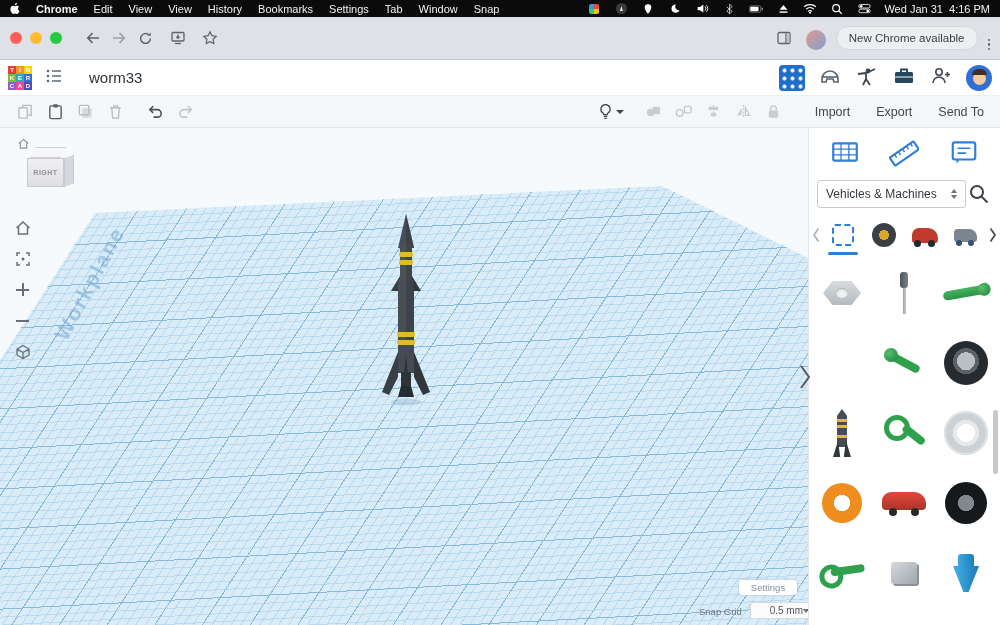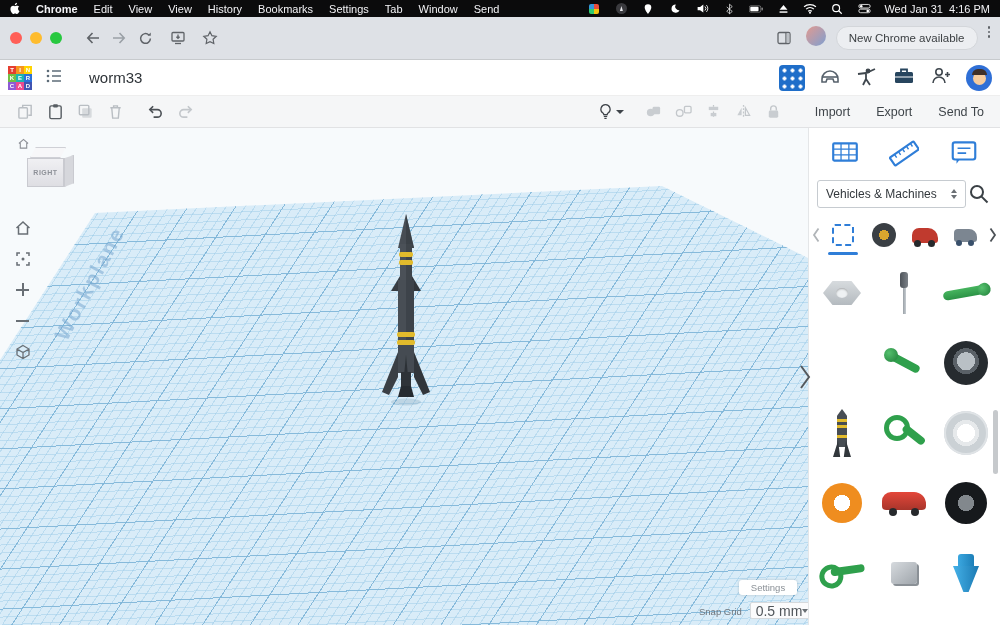--- a/index.html
+++ b/index.html
@@ -23,21 +23,21 @@
 
   
   #browserbar{position:absolute;left:0;top:17px;width:1000px;height:43px;background:#dee1e6;border-bottom:1px solid #c7cacd;display:flex;align-items:center;padding:0 10px}
   .tl{width:12px;height:12px;border-radius:50%;margin-right:8px;flex:0 0 auto}
   .tl.red{background:#ff5f57}.tl.yellow{background:#febc2e}.tl.green{background:#28c840}
   .navic{width:26px;height:26px;display:flex;align-items:center;justify-content:center;border-radius:50%;flex:0 0 auto}
   .urlbar{height:28px;width:608px;margin-left:10px;background:#fff;border-radius:14px;display:flex;align-items:center;padding:0 12px;font-size:12.5px;overflow:hidden;white-space:nowrap}
   .url-domain{color:#202124}
   .url-path{color:#80868b}
   .omni-ic{margin-left:8px;width:24px;height:24px;display:flex;align-items:center;justify-content:center;flex:0 0 auto}
-  #browser-right{margin-left:auto;display:flex;align-items:flex-start;gap:10px}
+  #browser-right{margin-left:auto;display:flex;align-items:flex-end;gap:10px}
   .chrome-avatar{width:20px;height:20px;border-radius:50%;background:linear-gradient(135deg,#e29a90,#7f9fd0)}
   .update-pill{height:24px;padding:0 12px;border-radius:12px;background:#eceef1;border:1px solid #d3d6da;color:#3c4043;font-size:11.5px;display:flex;align-items:center;white-space:nowrap}
 
   
   #tc-header{position:absolute;left:0;top:60px;width:1000px;height:36px;background:#fff;display:flex;align-items:center;padding:0 8px;border-bottom:1px solid #eee}
   .tc-logo{display:grid;grid-template-columns:repeat(3,8px);grid-auto-rows:8px}
   .tc-logo span{display:flex;align-items:center;justify-content:center;font-size:6px;font-weight:bold;color:#fff;line-height:1}
   .shapes-list-ic{margin-left:12px}
   .doc-title{margin-left:25px;font-size:15px;color:#2e3338}
   #header-right{margin-left:auto;display:flex;align-items:center;gap:13px}
@@ -69,21 +69,21 @@
   .vc-front{position:absolute;left:9px;top:20px;width:37px;height:29px;background:linear-gradient(#f0f0f3,#dedee3);border:1px solid #c9cad0;color:#8d9097;font-size:7px;font-weight:bold;letter-spacing:.5px;display:flex;align-items:center;justify-content:center}
   .vc-side{position:absolute;left:46px;top:17px;width:10px;height:32px;background:#d6d7dc;border:1px solid #c9cad0;clip-path:polygon(0 10%,100% 0,100% 88%,0 100%)}
   .nav-col{position:absolute;left:13px;top:90px;display:flex;flex-direction:column;gap:12px;align-items:center}
   .nav-btn{width:19px;height:19px;display:flex;align-items:center;justify-content:center;color:#696f75}
   .plus-ic,.minus-ic{position:relative;width:13px;height:13px}
   .plus-ic::before,.minus-ic::before{content:'';position:absolute;left:0;top:5.5px;width:13px;height:2px;background:#696f75}
   .plus-ic::after{content:'';position:absolute;left:5.5px;top:0;width:2px;height:13px;background:#696f75}
   .rocket{position:absolute;left:376px;top:86px}
   .settings-pill{position:absolute;left:739px;top:452px;width:58px;height:15px;background:#fff;border-radius:3px;box-shadow:0 0 3px rgba(0,0,0,.18);font-size:9.5px;color:#8a9096;display:flex;align-items:center;justify-content:center}
   .snap-label{position:absolute;left:699px;top:478px;font-size:9.5px;color:#70767c}
-  .snap-select{position:absolute;left:750px;top:474px;width:64px;height:17px;background:#fbfbfc;border:1px solid #d6d9dc;border-radius:2px;font-size:14px;color:#50555a;display:flex;align-items:center;justify-content:center;padding:0 4px}
+  .snap-select{position:absolute;left:750px;top:474px;width:64px;height:17px;background:#fbfbfc;border:1px solid #d6d9dc;border-radius:2px;font-size:10px;color:#50555a;display:flex;align-items:center;justify-content:flex-end;padding:0 4px}
   .caret-down-sm{width:0;height:0;border-left:3.5px solid transparent;border-right:3.5px solid transparent;border-top:4px solid #6a6f74}
   .collapse-handle{position:absolute;left:797px;top:361px;width:16px;height:32px;z-index:6;display:flex;align-items:center;justify-content:center}
 
   
   #panel{position:absolute;left:808px;top:128px;width:192px;height:497px;background:#fff;border-left:1px solid #e4e6e8}
   .panel-tools{display:flex;justify-content:space-around;align-items:center;height:46px;padding:2px 6px 0}
   .ptool{width:40px;height:36px;display:flex;align-items:center;justify-content:center}
   .cat-row{display:flex;align-items:center;padding:6px 8px 2px;}
   .cat-select{flex:1;height:28px;border:1px solid #c6cbd0;border-radius:3px;background:#fff;display:flex;align-items:center;padding:0 8px;font-size:12px;color:#33383d}
   .sort-carets{margin-left:auto;display:flex;flex-direction:column;gap:2px;align-items:center}
@@ -157,21 +157,21 @@
     <span class="app-name">Chrome</span>
     <span style="display:flex">
         <span class="menu-item">Edit</span>
         <span class="menu-item">View</span>
         <span class="menu-item">View</span>
         <span class="menu-item">History</span>
         <span class="menu-item">Bookmarks</span>
         <span class="menu-item">Settings</span>
         <span class="menu-item">Tab</span>
         <span class="menu-item">Window</span>
-        <span class="menu-item">Send</span>
+        <span class="menu-item">Snap</span>
       </span>
     <span id="menubar-right">
       <span class="mb-ic">
           <span class="ic-colorquad"></span>
         </span>
       <span class="mb-ic">
           <span class="ic-darkdot"></span>
         </span>
       <span class="mb-ic">
           <svg viewBox="0 0 16 16" width="12" height="12">

